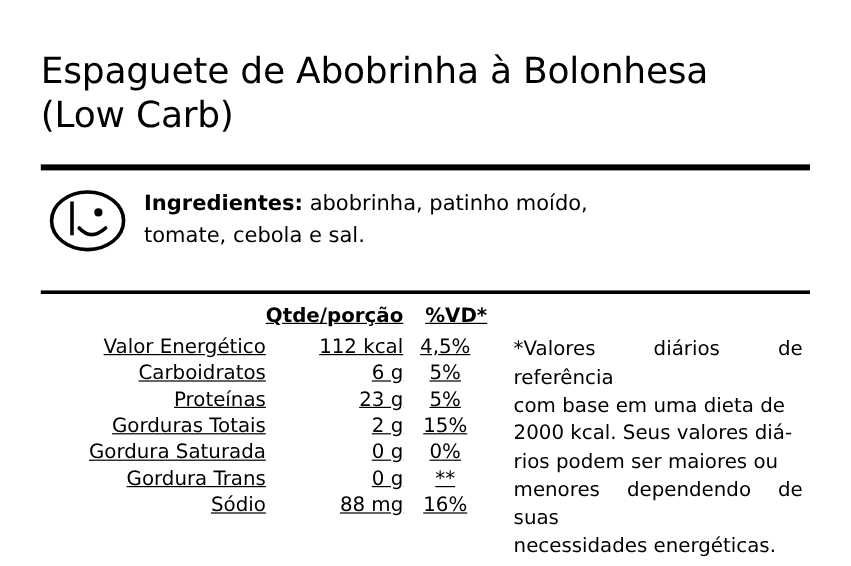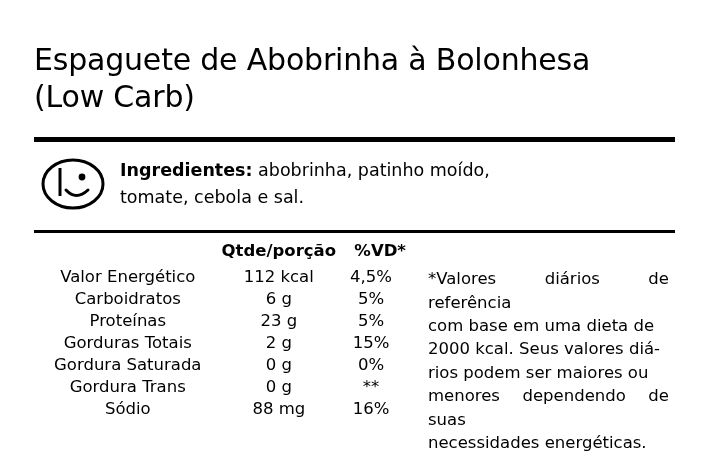--- a/index.html
+++ b/index.html
@@ -35,21 +35,21 @@
   .rule-thick {
     border-top: 5px solid #000;
     margin-top: 22px;
   }
   .rule-thin {
     border-top: 3px solid #000;
   }
   .ingredients-row {
     display: flex;
     align-items: flex-start;
-    padding: 12px 0 14px 0;
+    padding: 12px 0 26px 0;
   }
   .face-icon {
     flex: 0 0 auto;
     margin: 2px 14px 0 6px;
   }
   .ingredients-text {
     font-size: 17.5px;
     line-height: 1.52;
     padding-top: 3px;
   }
@@ -60,26 +60,27 @@
     padding-top: 6px;
   }
   .nut-grid {
     display: flex;
     align-items: flex-start;
   }
   .nut-table {
     width: 372px;
     flex: 0 0 auto;
     border-collapse: collapse;
+    text-decoration: underline;
   }
   .nut-table td, .nut-table th {
     font-size: 16.5px;
     padding: 1.5px 0;
     font-weight: normal;
-    text-align: center;
+    text-align: right;
     white-space: nowrap;
   }
   .nut-table th.h-qtde, .nut-table th.h-vd {
     font-weight: bold;
     text-align: right;
     padding-bottom: 6px;
   }
   .nut-table td.val {
     padding-right: 0;
   }

